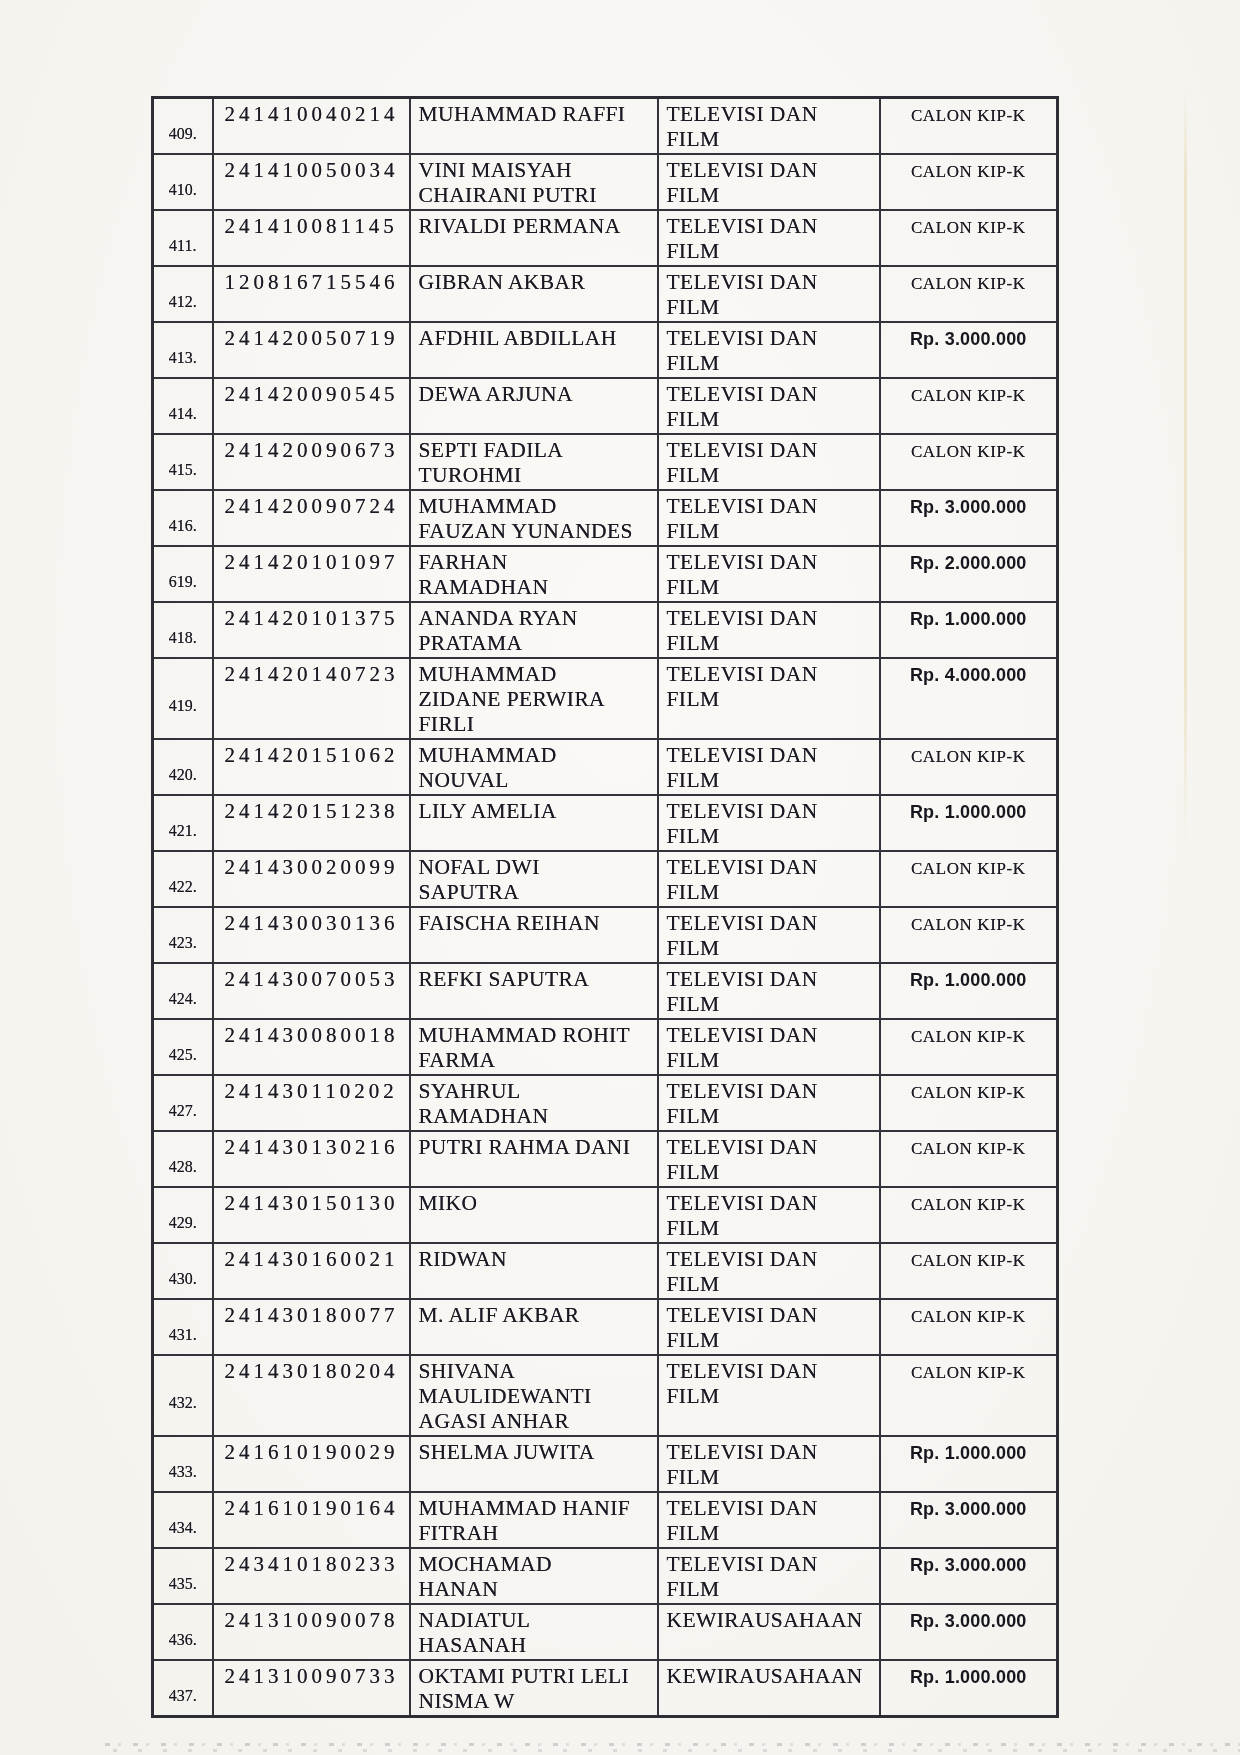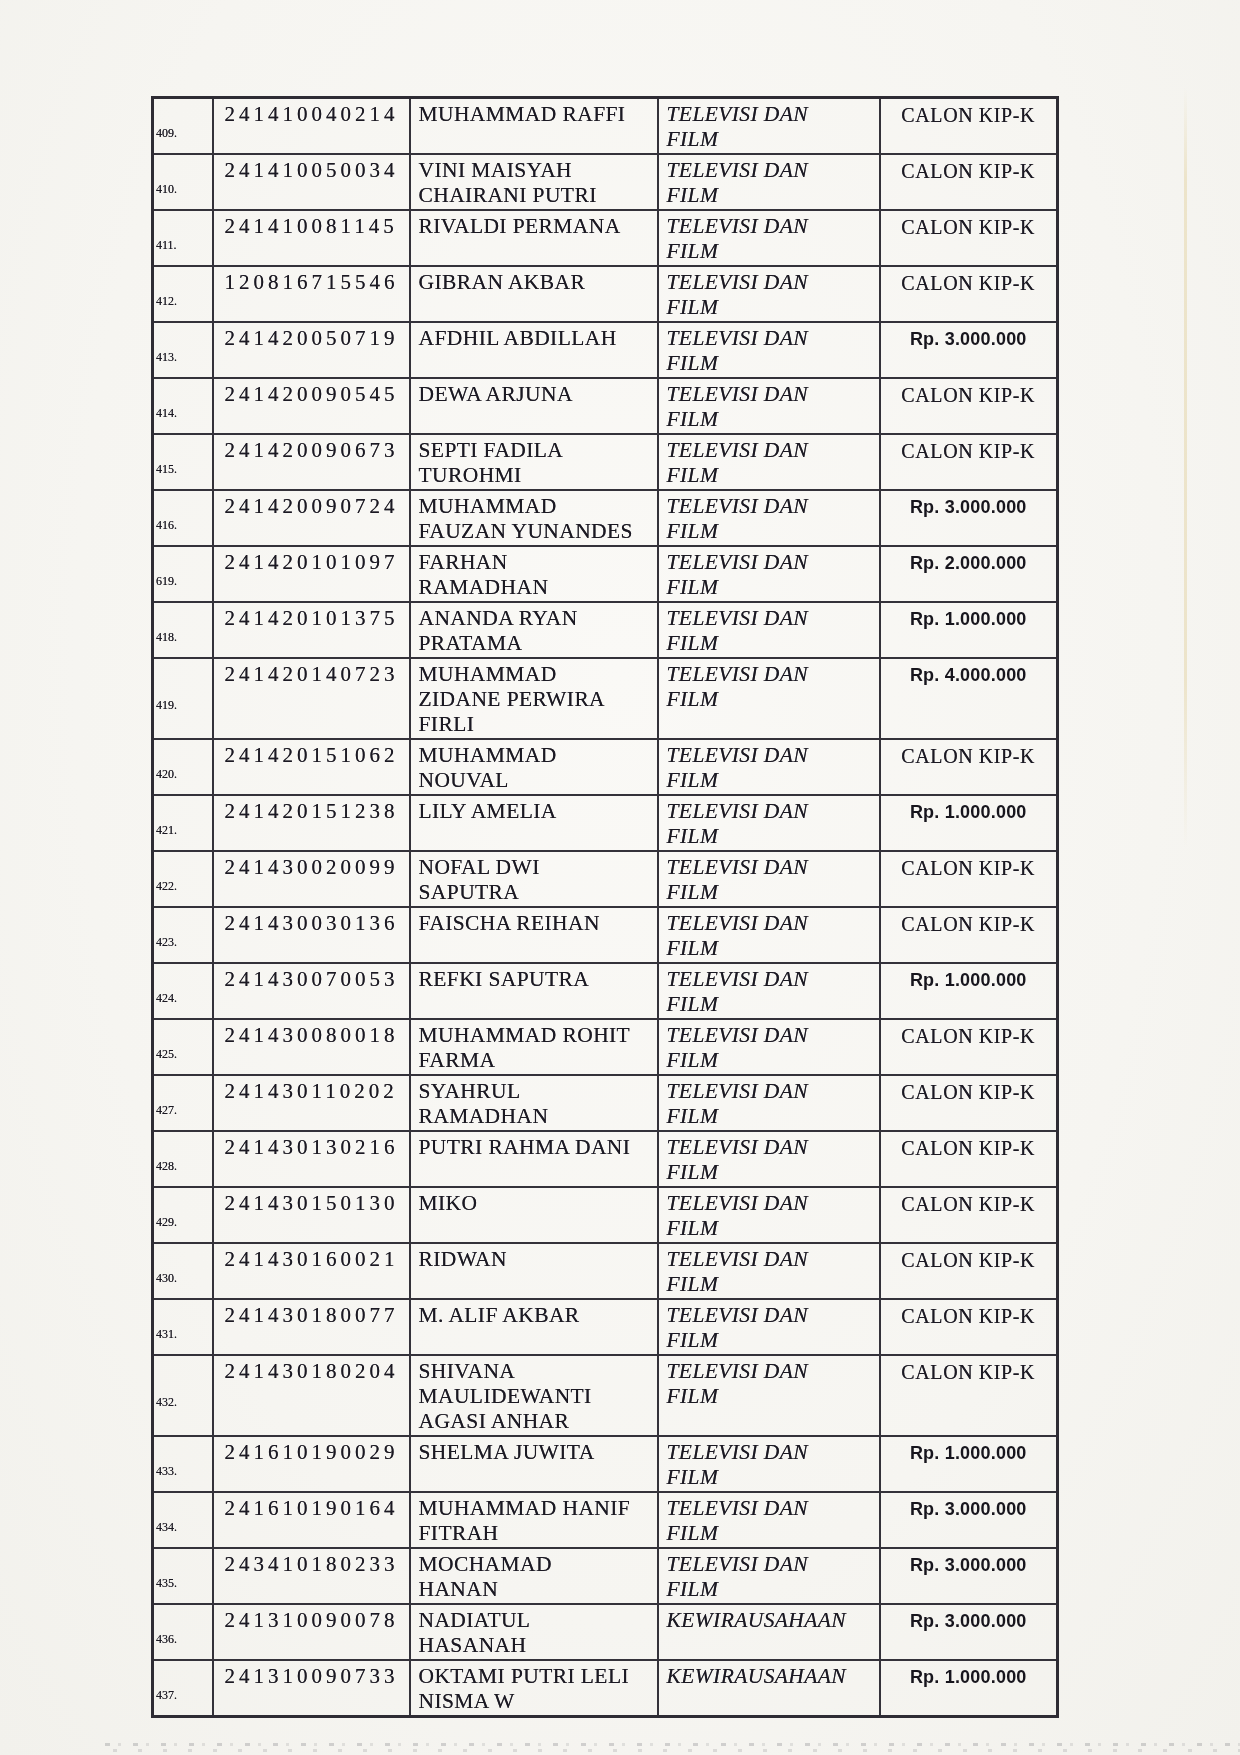--- a/index.html
+++ b/index.html
@@ -32,37 +32,37 @@
     vertical-align: top;
     font-size: 21.5px;
     line-height: 25px;
     white-space: pre-line;
     overflow: hidden;
     color: #1b1923;
     text-shadow: 0 0 0.6px rgba(25,23,32,0.75);
   }
   td.c-no {
     vertical-align: middle;
-    text-align: left;
-    font-size: 12px;
+    text-align: center;
+    font-size: 16px;
     padding: 0 2px;
   }
   td.c-no .num { position: relative; top: 7px; }
   td.c-id {
     padding: 3px 2px 14px 11px;
     letter-spacing: 4px;
     font-size: 21px;
   }
   td.c-name  { padding: 3px 4px 1px 8px;  letter-spacing: 0.4px; }
-  td.c-prog  { padding: 3px 8px 1px 8px;  letter-spacing: 0.4px; font-style: italic; }
+  td.c-prog  { padding: 3px 8px 1px 8px;  letter-spacing: 0.4px; }
   td.c-award {
     text-align: center;
     padding: 4px 4px 1px 4px;
   }
-  td.c-award.serif { font-size: 20px; letter-spacing: 0.6px; }
+  td.c-award.serif { font-size: 17px; letter-spacing: 0.6px; }
   td.c-award.sans {
     font-family: "Liberation Sans", "DejaVu Sans", sans-serif;
     font-size: 18px;
     font-weight: bold;
     letter-spacing: 0.2px;
     text-shadow: none;
     color: #17151d;
   }
   
   .artifact-vline {

